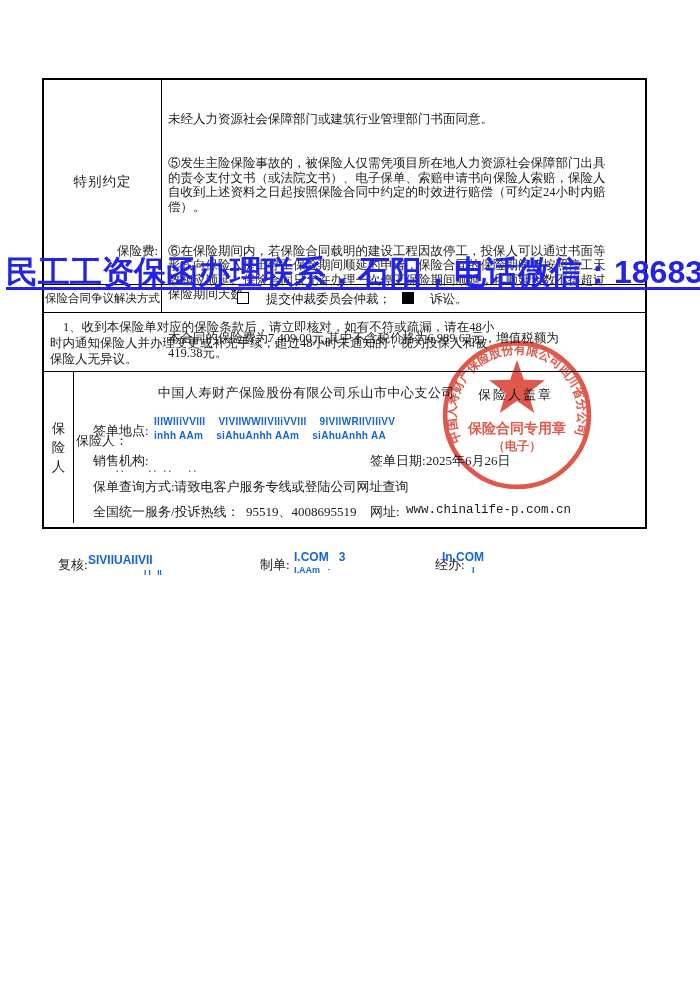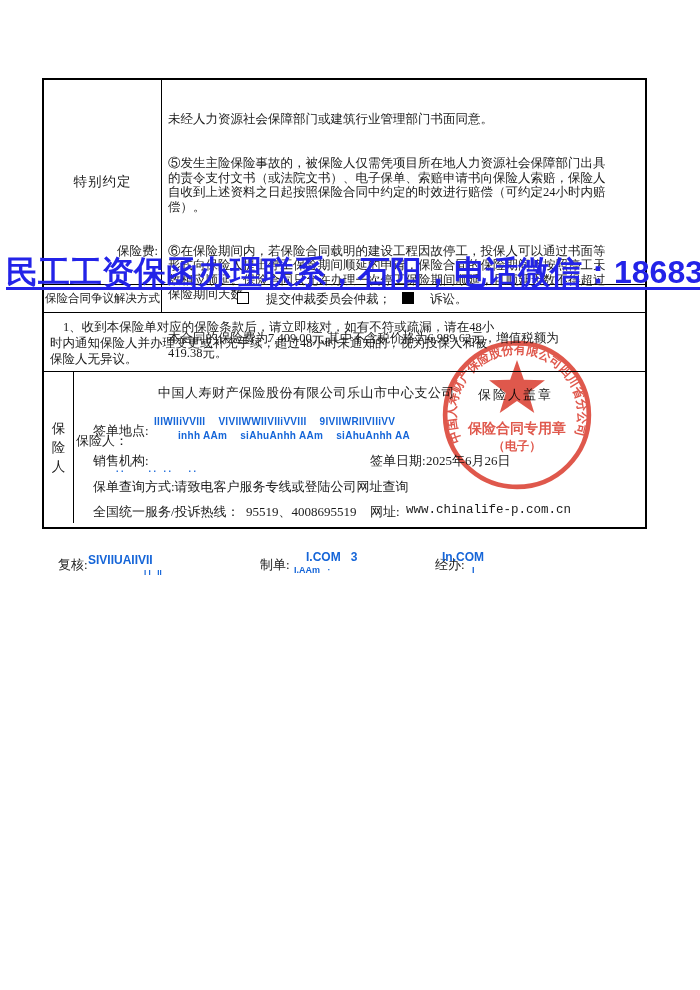--- a/index.html
+++ b/index.html
@@ -112,21 +112,21 @@
         <span class="ins-line" style="left:2px;top:12px;margin-top:48px;">保险人：</span>
         <span class="ins-line" style="left:84px;top:12px;letter-spacing:.5px;">中国人寿财产保险股份有限公司乐山市中心支公司</span>
         <span class="ins-line" style="left:404px;top:14px;letter-spacing:2px;">保险人盖章</span>
 
         <span class="ins-line" style="left:19px;top:50px;">签单地点:</span>
         <div class="overprint op-row" style="left:80px;top:44px;">
           <span>IIIWIIiVVIII</span>
           <span>VIVIIWWIIVIIiVVIII</span>
           <span>9IVIIWRIIVIIiVV</span>
         </div>
-        <div class="overprint op-row" style="left:80px;top:58px;margin-left:24px;">
+        <div class="overprint op-row" style="left:80px;top:58px;">
           <span>inhh AAm</span>
           <span>siAhuAnhh AAm</span>
           <span>siAhuAnhh AA</span>
         </div>
 
         <span class="ins-line" style="left:19px;top:80px;">销售机构:</span>
         <span class="overprint" style="left:42px;top:92px;font-size:9px;">. .&nbsp;&nbsp;&nbsp;&nbsp;&nbsp;&nbsp;&nbsp;&nbsp;&nbsp;&nbsp;. .&nbsp;&nbsp;&nbsp;. .&nbsp;&nbsp;&nbsp;&nbsp;&nbsp;&nbsp;&nbsp;. .</span>
 
         <span class="ins-line" style="left:296px;top:80px;">签单日期:</span>
         <span class="ins-line" style="left:352px;top:80px;">2025年6月26日</span>
@@ -155,21 +155,21 @@
       <text x="90" y="127" text-anchor="middle" font-size="13" font-weight="bold" fill="#dd4a3d" font-family="Liberation Serif, DejaVu Serif, serif">（电子）</text>
     </svg>
   </div>
 
   <div class="footer">
     <span class="f-label" style="left:58px;top:8px;text-align:right;">复核:</span>
     <span class="overprint" style="left:88px;top:5px;font-size:12px;">SIVIIUAIIVII</span>
     <span class="overprint" style="left:96px;top:20px;font-size:8px;padding-left:48px;">I I&nbsp;&nbsp;&nbsp;II</span>
 
     <span class="f-label" style="left:260px;top:8px;">制单:</span>
-    <span class="overprint" style="left:294px;top:2px;font-size:12px;margin-left:12px;">I.COM&nbsp;&nbsp;&nbsp;3</span>
+    <span class="overprint" style="left:294px;top:2px;font-size:12px;">I.COM&nbsp;&nbsp;&nbsp;3</span>
     <span class="overprint" style="left:294px;top:17px;font-size:9px;">I.AAm&nbsp;&nbsp;&nbsp;·</span>
 
     <span class="f-label" style="left:435px;top:8px;">经办:</span>
     <span class="overprint" style="left:442px;top:2px;font-size:12px;">In.COM</span>
     <span class="overprint" style="left:472px;top:17px;font-size:9px;">I</span>
   </div>
 
 </div>
 
 </body></html>

